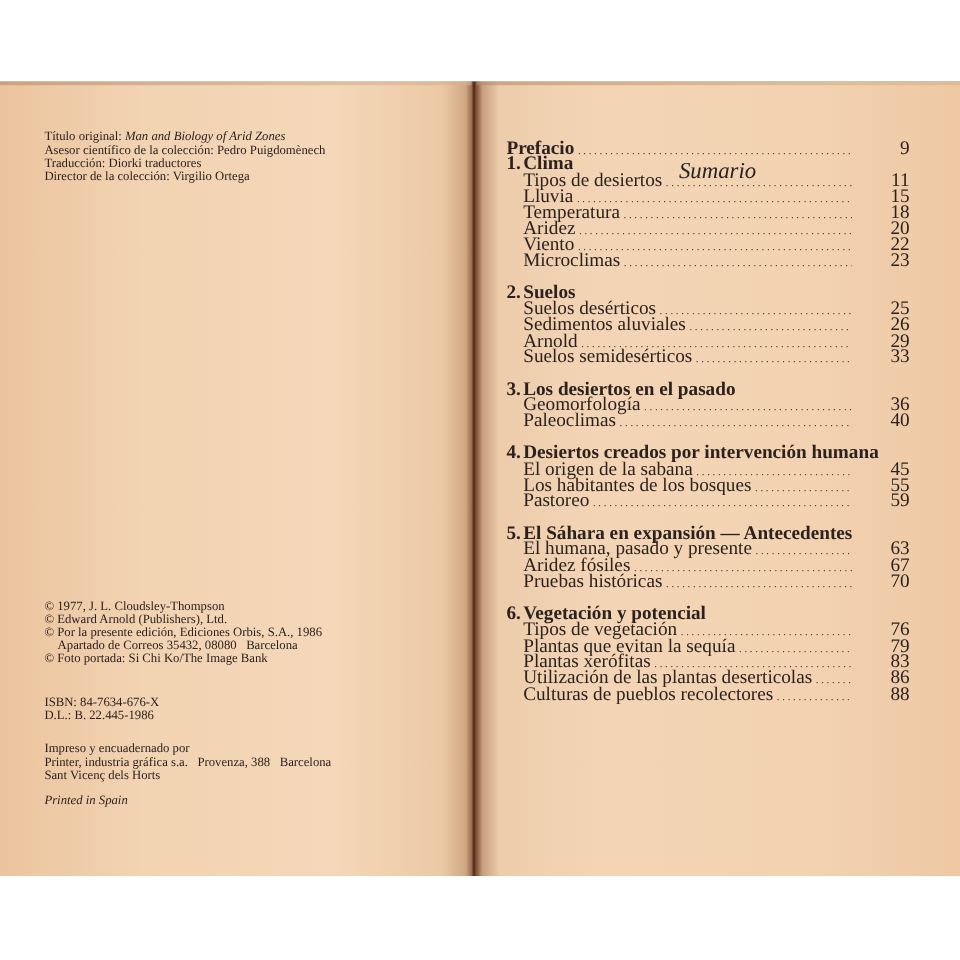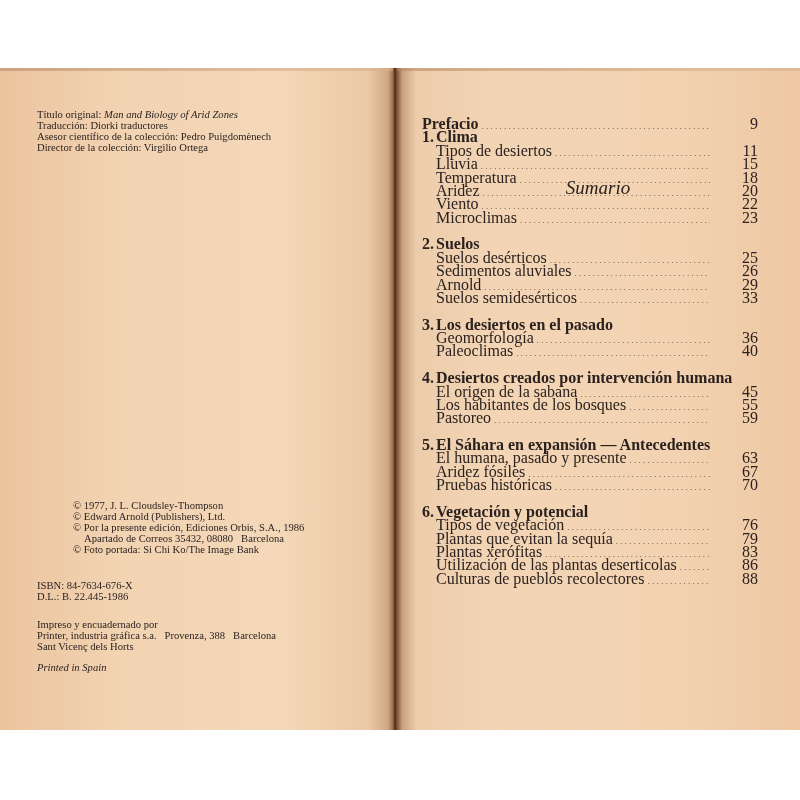--- a/index.html
+++ b/index.html
@@ -33,31 +33,31 @@
   }
 
   
   .credits {
     position: absolute; left: 37px; font-size: 10.6px; line-height: 11.1px; color: #2b2220;
   }
   .credits .line { white-space: nowrap; }
   .credits .it { font-style: italic; }
   .credits .indent { padding-left: 11px; }
   .block-1 { top: 41px; }
-  .block-2 { top: 432px; margin-left: 36px; }
+  .block-2 { top: 432px; }
   .block-3 { top: 512px; }
   .block-4 { top: 551px; }
   .block-5 { top: 594px; }
 
   
   .toc-title {
     position: absolute; left: 0; width: 404px; top: 64px; text-align: center;
     font-style: italic; font-size: 19px; color: #2a2220;
   }
-  .toc-title span { display: inline-block; margin-left: 0px; margin-top: 45px; }
+  .toc-title span { display: inline-block; margin-left: 0px; }
   .toc {
     position: absolute; left: 422px; top: 117px; width: 336px;
     font-size: 16px; color: #2b2220;
   }
   .row {
     display: flex; align-items: baseline; height: 13.4px; line-height: 13.4px; white-space: nowrap;
   }
   .row .label { flex: 0 0 auto; }
   .row .dots {
     flex: 1 1 auto; overflow: hidden; margin: 0 6px 0 3px; color: #4a3c34;
@@ -80,22 +80,22 @@
 </style>
 </head>
 <body>
 
 <div class="spread">
   <div class="page page-left">
     <div class="top-edge"></div>
 
     <div class="credits block-1">
       <div class="line"><span>Título original: </span><span class="it">Man and Biology of Arid Zones</span></div>
+      <div class="line">Asesor científico de la colección: Pedro Puigdomènech</div>
       <div class="line">Traducción: Diorki traductores</div>
-      <div class="line">Asesor científico de la colección: Pedro Puigdomènech</div>
       <div class="line">Director de la colección: Virgilio Ortega</div>
     </div>
 
     <div class="credits block-2">
       <div class="line">© 1977, J. L. Cloudsley-Thompson</div>
       <div class="line">© Edward Arnold (Publishers), Ltd.</div>
       <div class="line">© Por la presente edición, Ediciones Orbis, S.A., 1986</div>
       <div class="line indent" style="white-space:pre">Apartado de Correos 35432, 08080   Barcelona</div>
       <div class="line">© Foto portada: Si Chi Ko/The Image Bank</div>
     </div>

